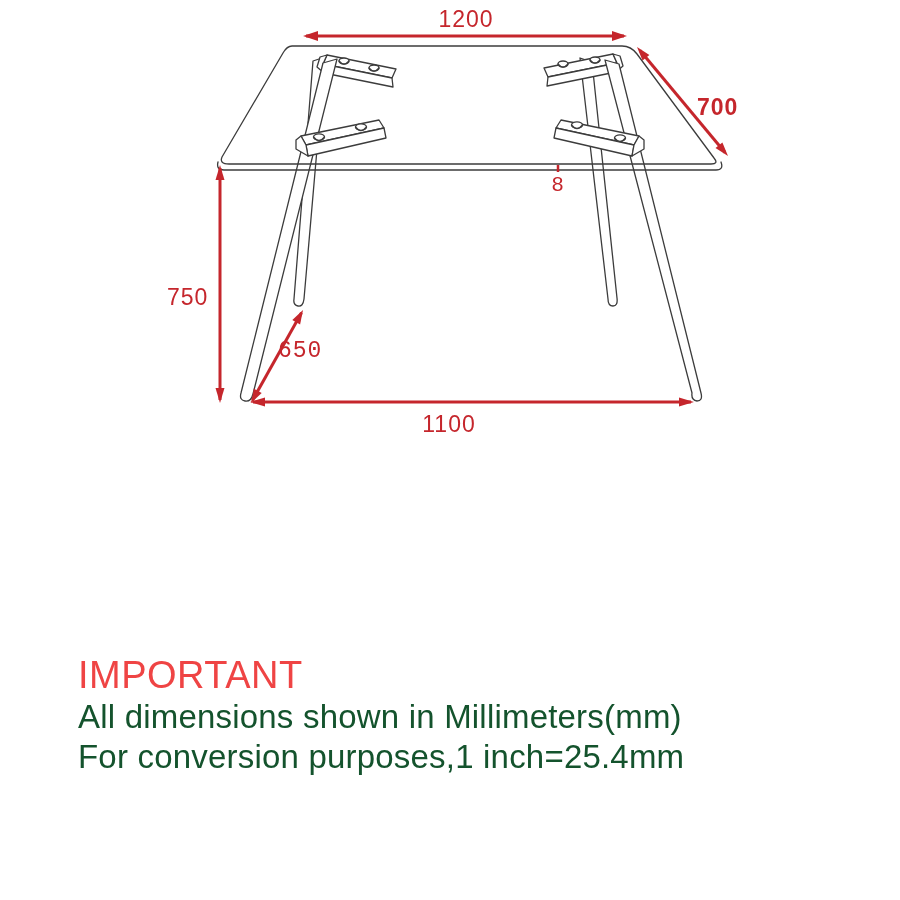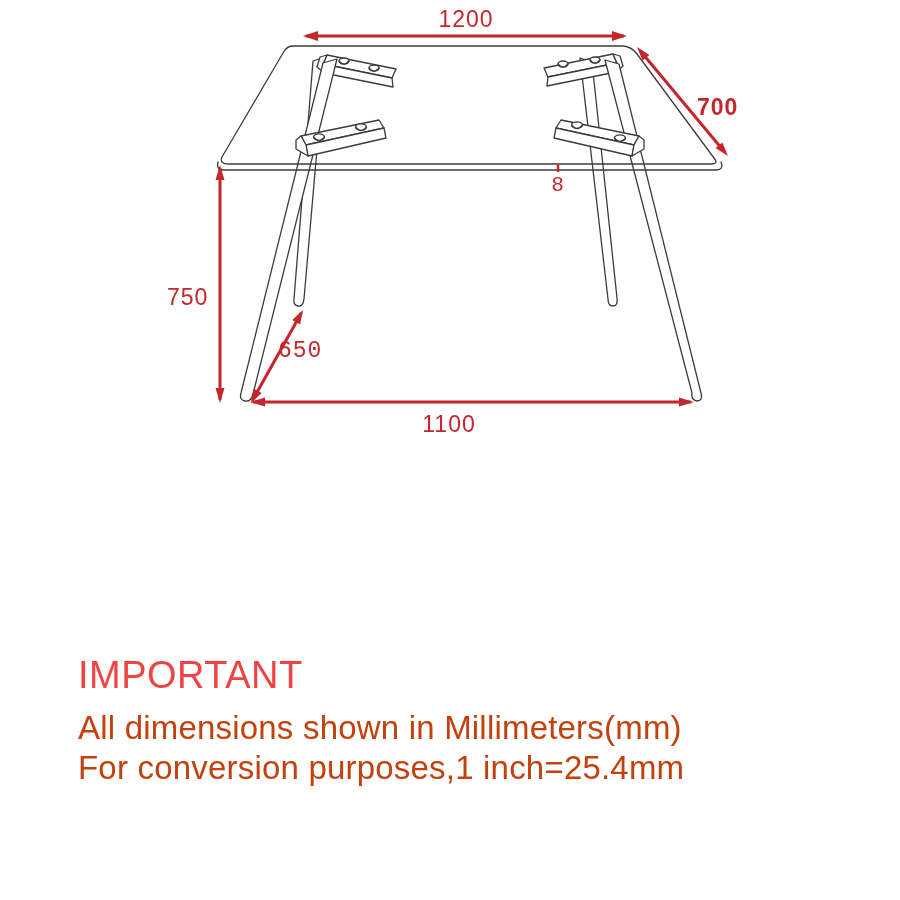--- a/index.html
+++ b/index.html
@@ -10,21 +10,21 @@
   .drawing{position:absolute;left:0;top:0;}
   .dim-label{
     position:absolute;color:#c5262c;font-size:23px;line-height:1;
     letter-spacing:1px;white-space:nowrap;
   }
   .dim-label.center{text-align:center;}
   .notes{position:absolute;left:78px;top:655px;color:#1d1d1d;}
   .notes-heading{
     font-size:38px;line-height:1.1;font-weight:400;letter-spacing:0.5px;color:#ef4444;
   }
-  .notes-body{margin-top:11px;font-size:33px;line-height:40px;color:#c2410c;letter-spacing:0.2px;}
+  .notes-body{font-size:33px;line-height:40px;color:#14532d;letter-spacing:0.2px;}
   .notes-body div{white-space:nowrap;}
 </style>
 </head>
 <body>
 
 <div class="page">
 
   <svg class="drawing" width="900" height="470" viewBox="0 0 900 470">
     <g stroke="#3c3c3c" stroke-width="1.3" fill="none" stroke-linejoin="round" stroke-linecap="round">
 

